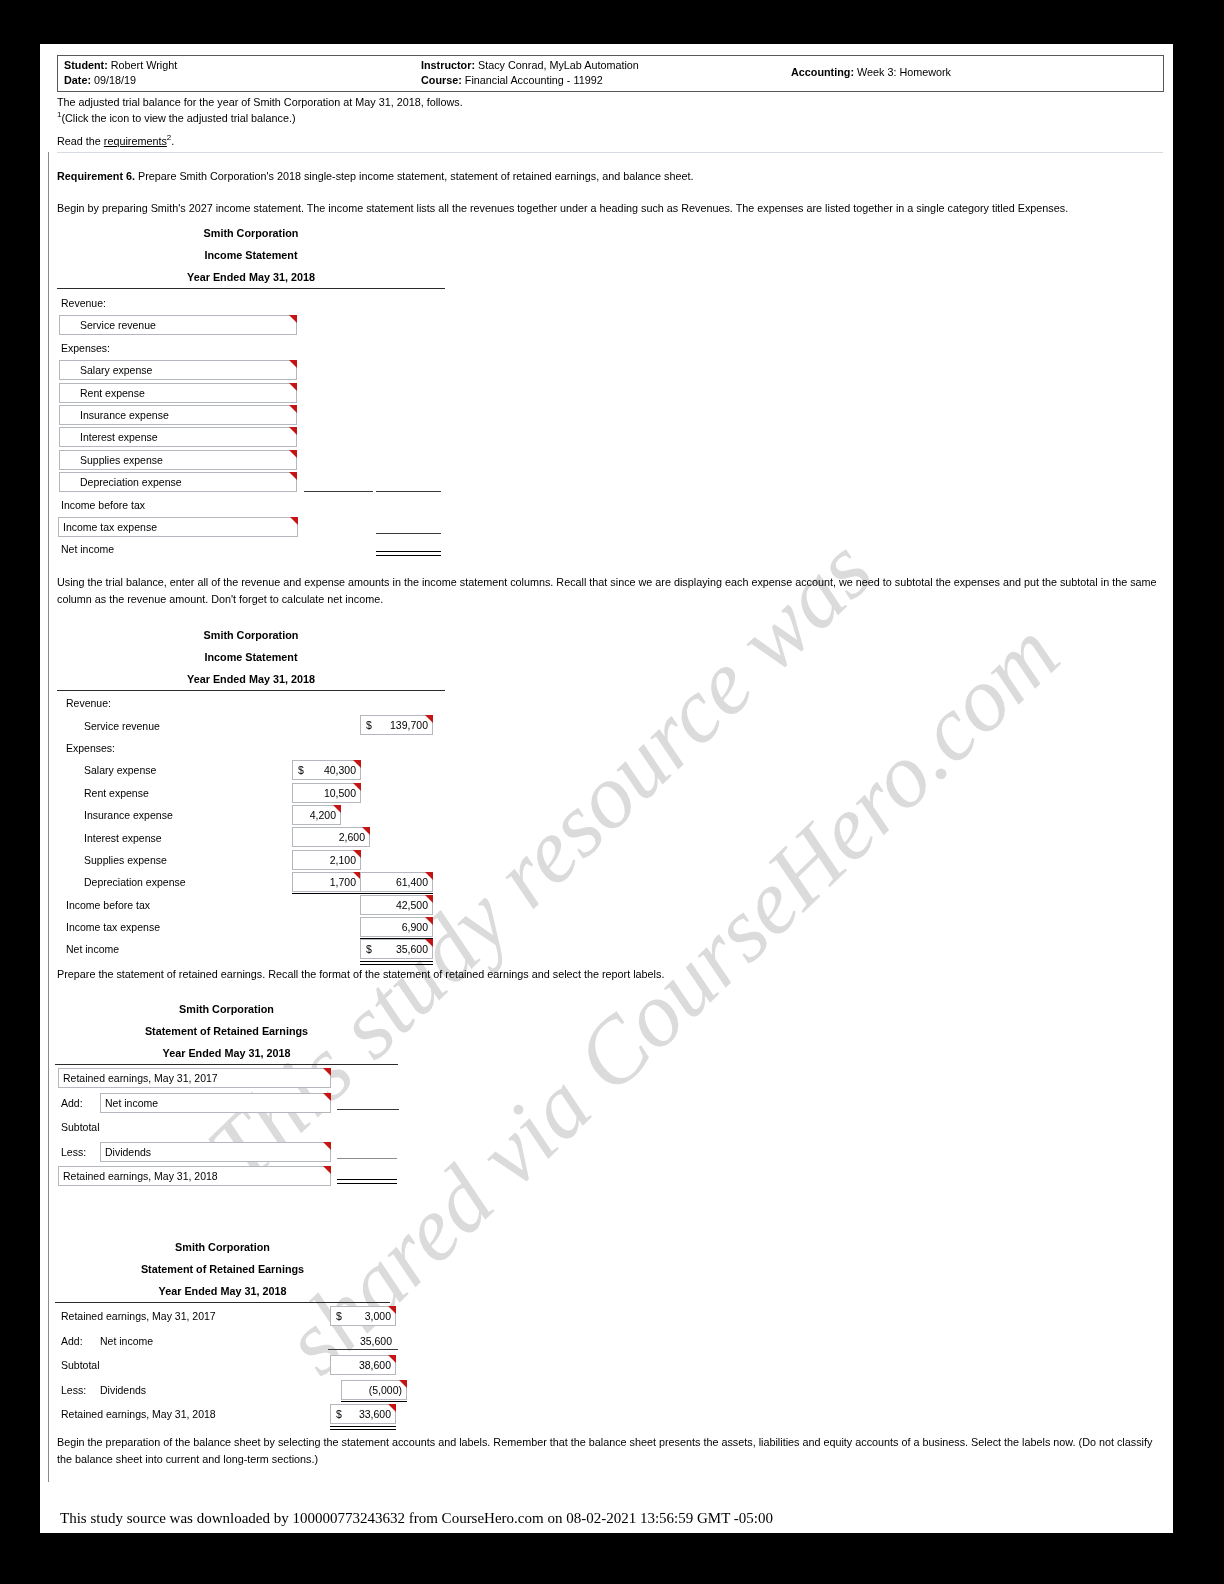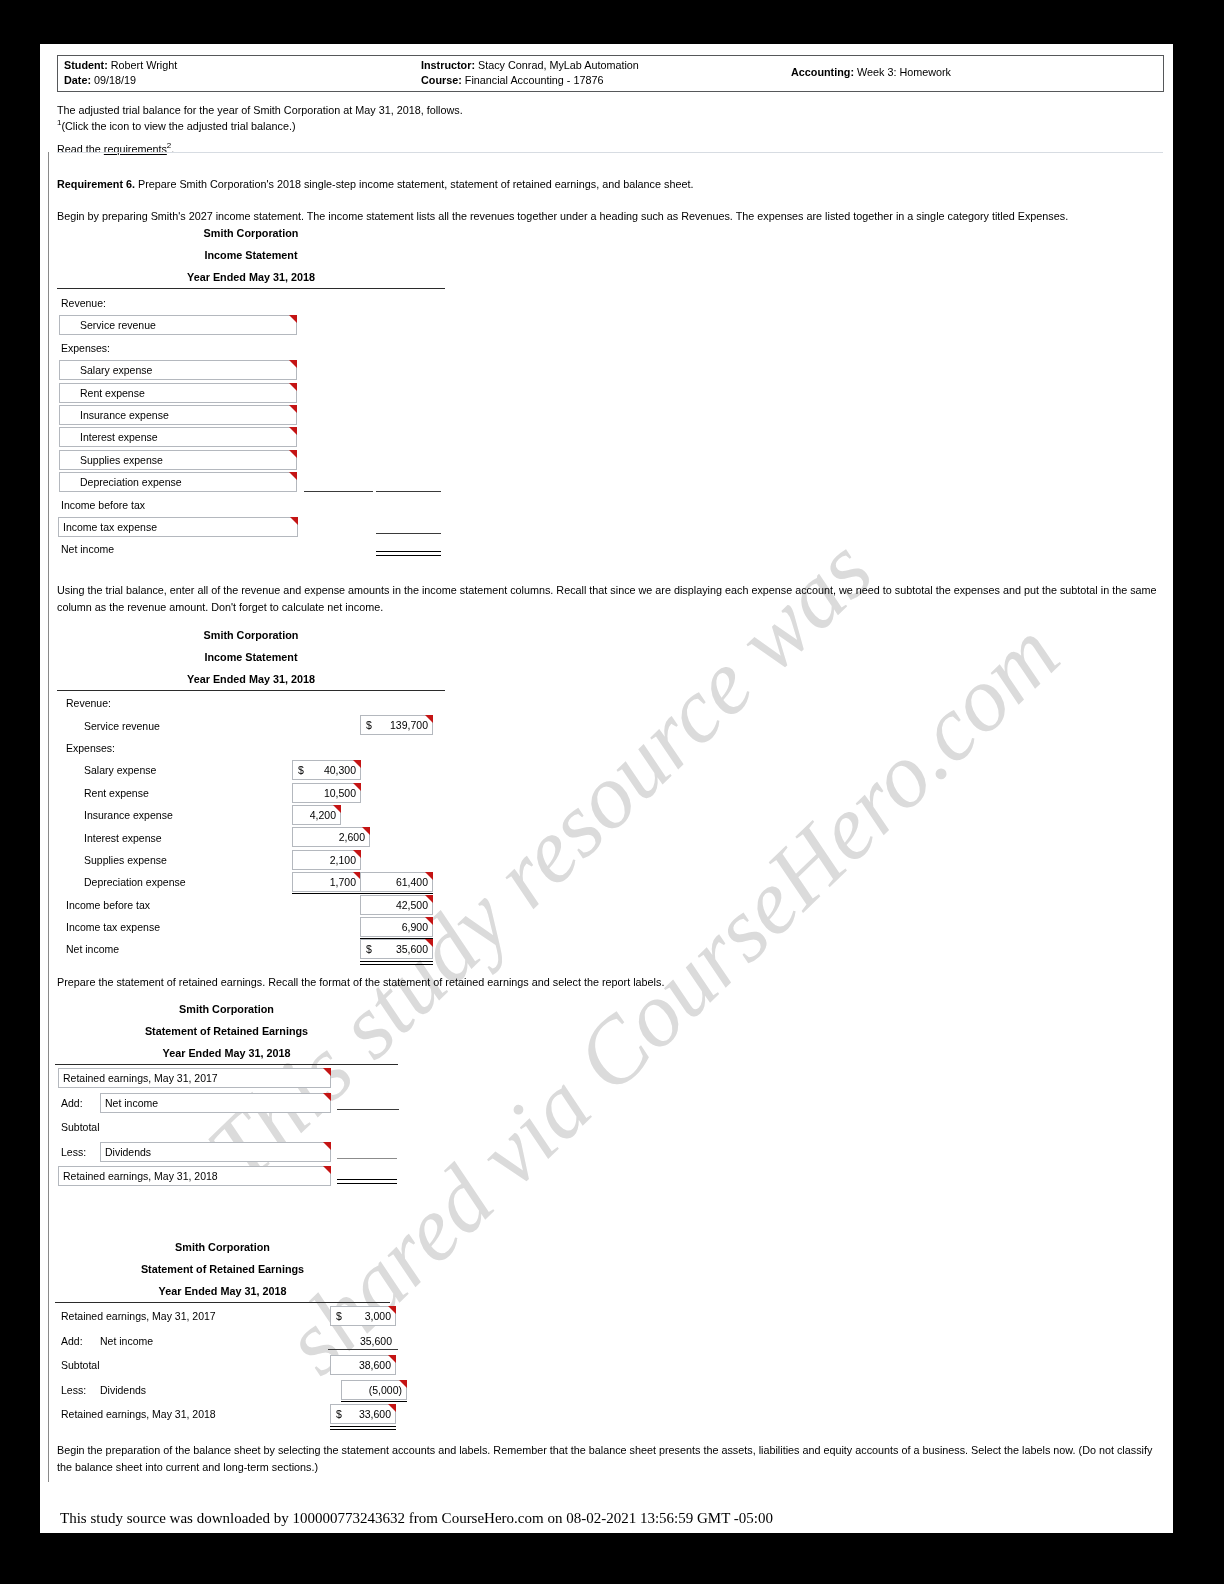--- a/index.html
+++ b/index.html
@@ -21,21 +21,21 @@
 
   
   .hbox { position:absolute; left:17px; top:11px; width:1105px; height:35px; border:1.5px solid #56585a; background:#fff; font-size:10.8px; }
   .hcol { position:absolute; top:2px; line-height:14.5px; white-space:nowrap; }
   .hcol b { font-weight:bold; }
   .hcol.center { top:9px; }
 
   .divider { position:absolute; left:17px; top:108px; width:1106px; height:1px; background:var(--divider,#d7dce2); }
   .rail { position:absolute; left:8px; top:108px; width:1px; height:1330px; background:var(--rail,#8a8a8a); }
 
-  .para { position:absolute; left:17px; width:1107px; font-size:10.8px; line-height:17px;margin-top:8px; }
+  .para { position:absolute; left:17px; width:1107px; font-size:10.8px; line-height:17px; }
   .b { font-weight:bold; }
   sup { font-size:8px; vertical-align:super; line-height:0; }
   .link { text-decoration:underline; cursor:pointer; }
 
   
   .ttl { position:absolute; text-align:center; font-weight:bold; font-size:10.8px; border-bottom:1.8px solid #2b2b2b; }
   .ttl div { height:22px; line-height:22px; }
 
   
   .rows { position:absolute; width:430px; }
@@ -81,21 +81,21 @@
     <div>shared via CourseHero.com</div>
   </div>
 
   <div class="hbox">
     <div class="hcol" style="left:6px">
       <div><b>Student:</b> <span>Robert Wright</span></div>
       <div><b>Date:</b> <span>09/18/19</span></div>
     </div>
     <div class="hcol" style="left:363px">
       <div><b>Instructor:</b> <span>Stacy Conrad, MyLab Automation</span></div>
-      <div><b>Course:</b> <span>Financial Accounting - 17876</span></div>
+      <div><b>Course:</b> <span>Financial Accounting - 11992</span></div>
     </div>
     <div class="hcol center" style="left:733px">
       <b>Accounting:</b> <span>Week 3: Homework</span>
     </div>
   </div>
 
   <div class="para" style="top:50px">The adjusted trial balance for the year of Smith Corporation at May 31, 2018, follows.</div>
   <div class="para" style="top:66px"><sup>1</sup><span>(Click the icon to view the adjusted trial balance.)</span></div>
   <div class="para" style="top:89px"><span>Read the </span><span class="link">requirements</span><sup>2</sup><span>.</span></div>
 

